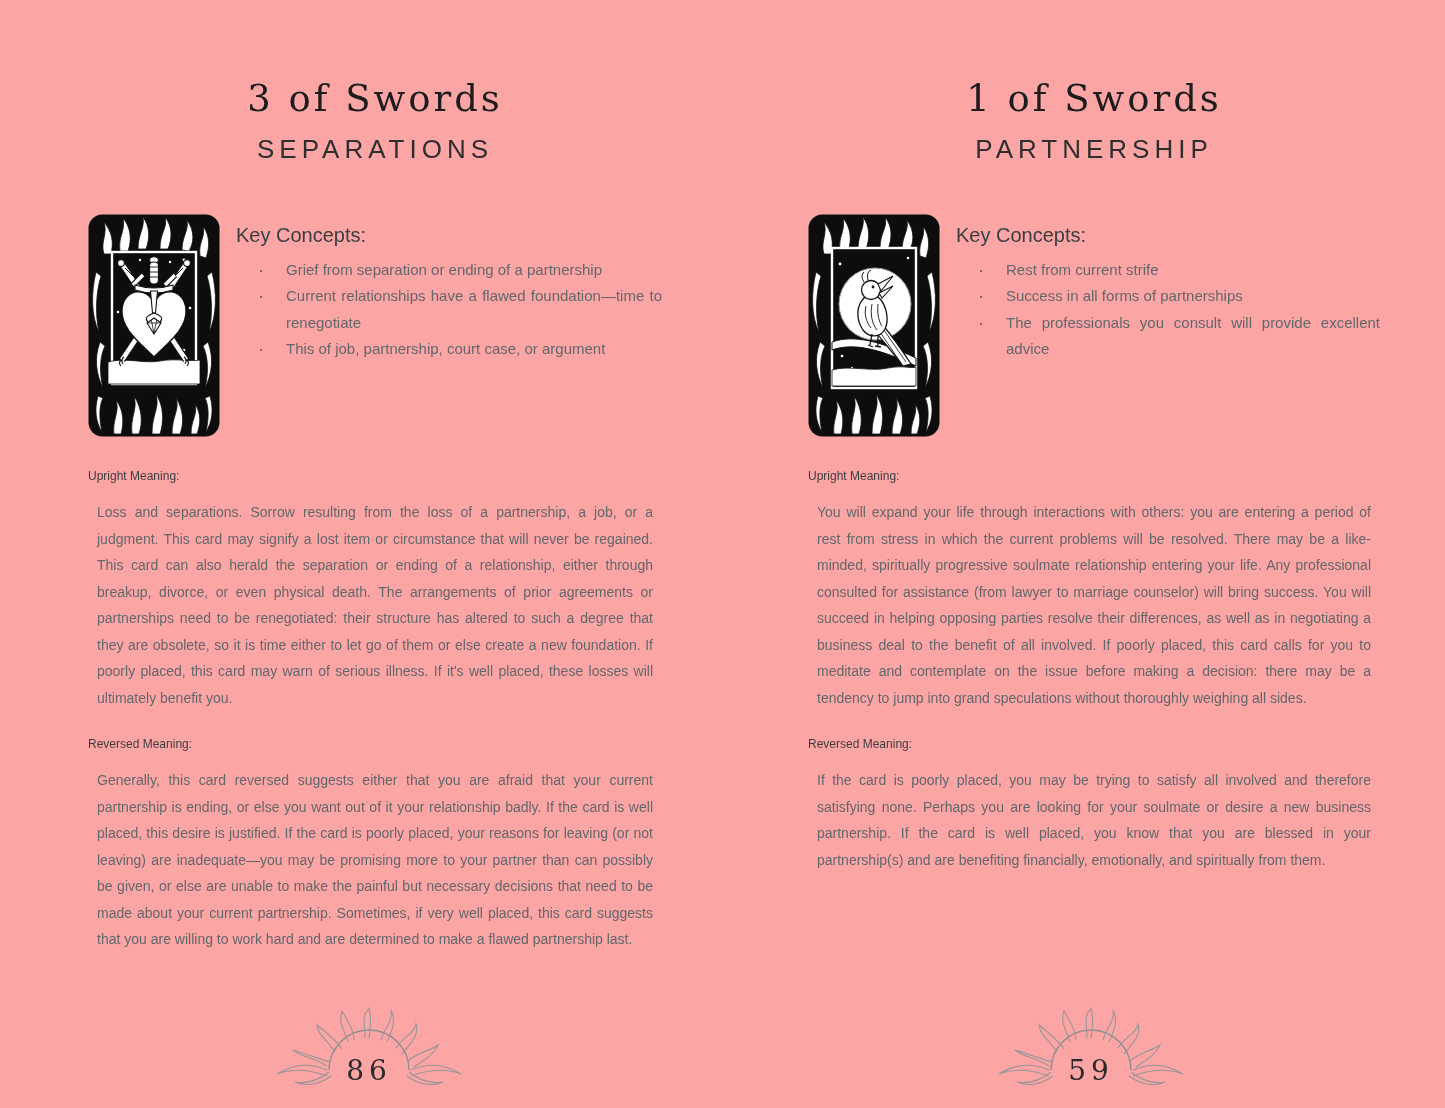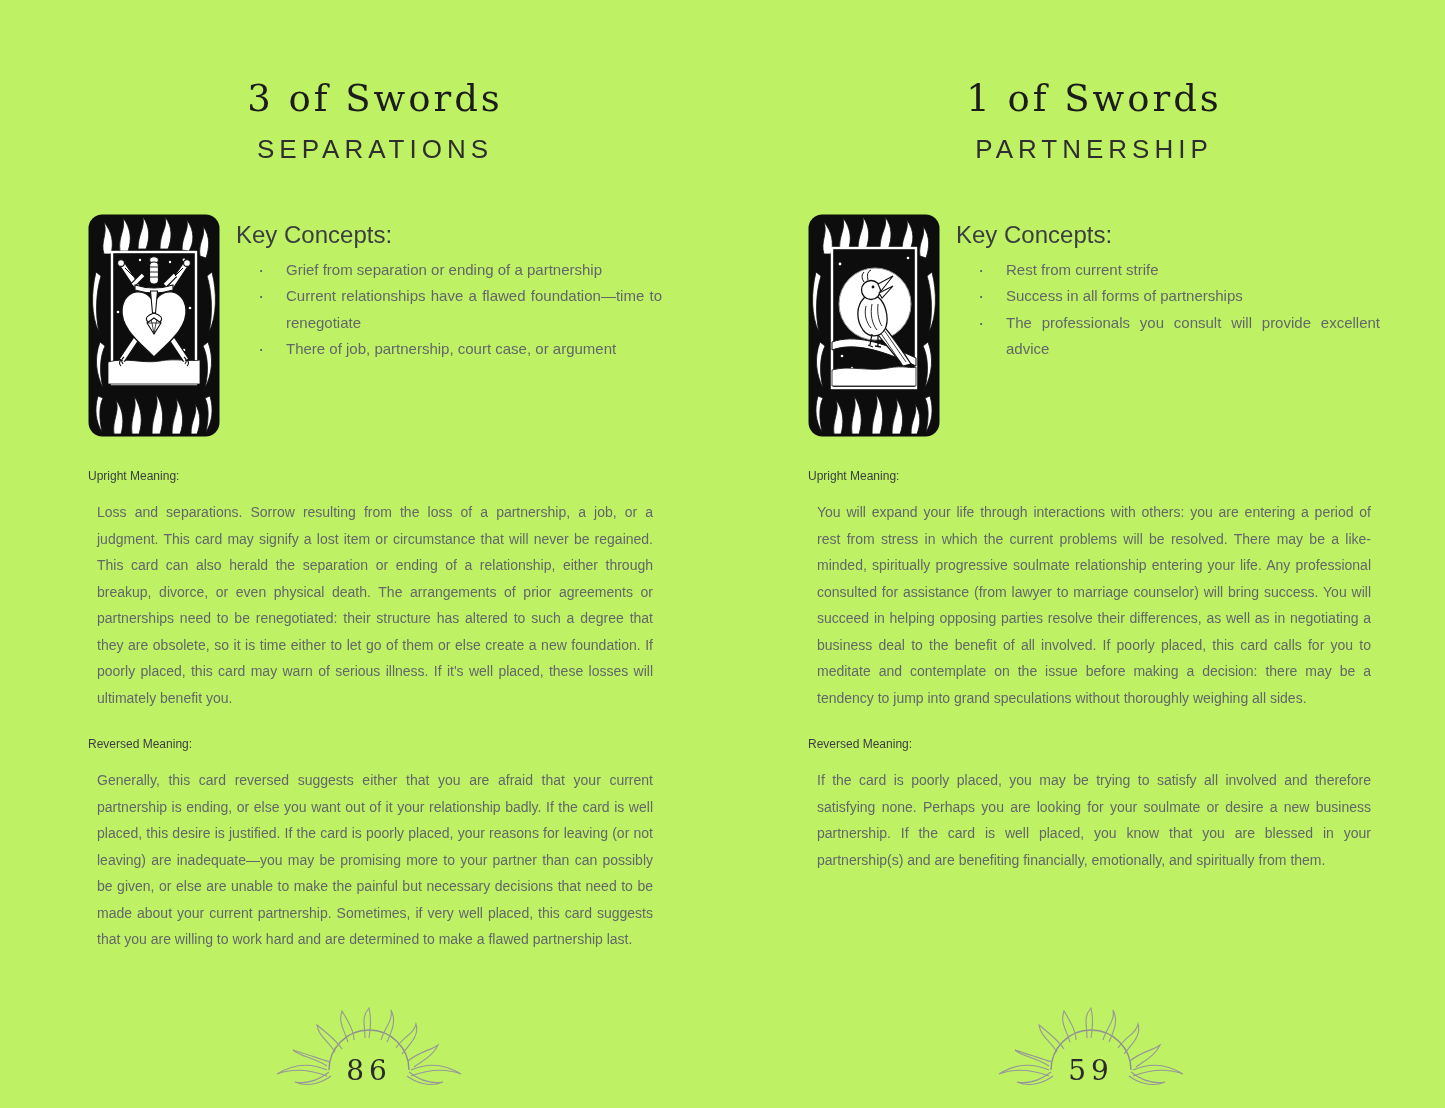--- a/index.html
+++ b/index.html
@@ -1,19 +1,19 @@
 <!DOCTYPE html>
 <html><head>
 <meta charset="utf-8">
 <style>
   html,body{margin:0;padding:0;background:#ffffff;}
   .spread{
     position:relative;
     width:1445px;height:1108px;
-    background:#bef264;
+    background:#fca5a5;
     font-family:"Liberation Sans",sans-serif;
     display:flex;
     overflow:hidden;
     align-items:center;
   }
   .page{
     position:relative;
     width:722px;height:1108px;
     box-sizing:border-box;
   }
@@ -43,21 +43,21 @@
   .card-row{
     display:flex;
     margin-top:50px;
     height:223px;
   }
   .card-art{width:132px;height:223px;flex:none;}
   .card-art svg{display:block;}
 
   .key-concepts{flex:1;padding:8px 0 0 16px;}
   .kc-heading{
-    font-size:24px;color:#3b3e41;margin:0 0 9px 0;line-height:26px;
+    font-size:20px;color:#3b3e41;margin:0 0 9px 0;line-height:26px;
   }
   .kc-list{list-style:none;margin:0;padding:0 0 0 22px;}
   .kc-item{display:flex;}
   .kc-dot{
     flex:none;width:28px;color:#63676a;font-size:19px;line-height:26.4px;
   }
   .kc-text{
     flex:1;font-size:15px;line-height:26.4px;color:#63676a;
     text-align:justify;hyphens:manual;
   }
@@ -169,21 +169,21 @@
           <li class="kc-item">
             <span class="kc-dot">·</span>
             <span class="kc-text">Grief from separation or ending of a partner­ship</span>
           </li>
           <li class="kc-item">
             <span class="kc-dot">·</span>
             <span class="kc-text">Current relationships have a flawed foun­dation—time to renegotiate</span>
           </li>
           <li class="kc-item">
             <span class="kc-dot">·</span>
-            <span class="kc-text">There of job, partnership, court case, or ar­gument</span>
+            <span class="kc-text">This of job, partnership, court case, or ar­gument</span>
           </li>
         </ul>
       </div>
     </div>
 
     <div class="section">
       <div class="sec-heading">Upright Meaning:</div>
       <p class="sec-body">Loss and separations. Sorrow resulting from the loss of a partnership, a job, or a judgment. This card may signify a lost item or circumstance that will never be regained. This card can also herald the separation or ending of a relationship, either through breakup, divorce, or even physical death. The arrangements of prior agreements or partnerships need to be renegotiated: their structure has altered to such a degree that they are obsolete, so it is time either to let go of them or else create a new foundation. If poorly placed, this card may warn of serious illness. If it's well placed, these losses will ultimately benefit you.</p>
     </div>
 

